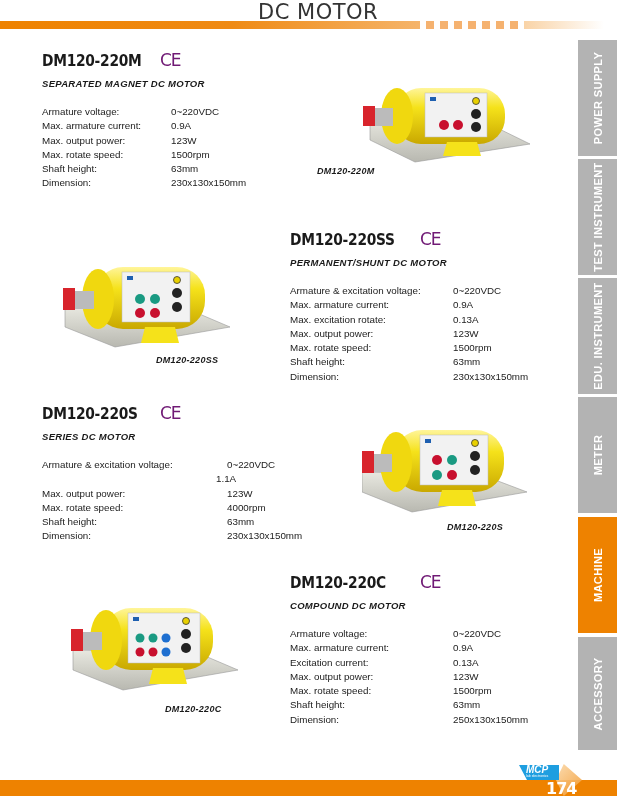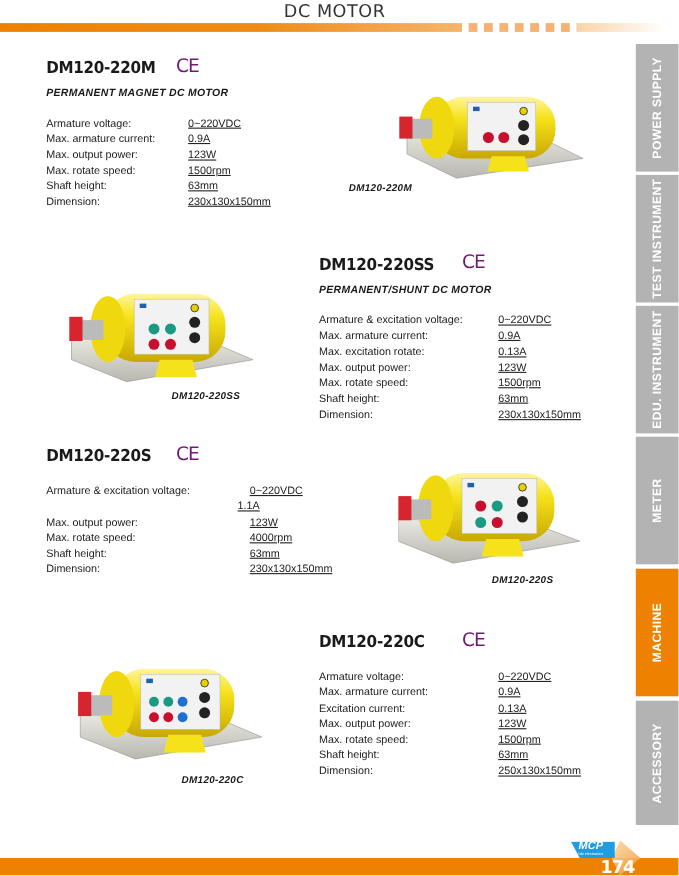--- a/index.html
+++ b/index.html
@@ -1,40 +1,40 @@
 <!DOCTYPE html>
 <html><head>
 <meta charset="utf-8">
 <style>
   * { box-sizing: border-box; margin: 0; padding: 0; }
   html, body { width: 617px; height: 796px; background: #ffffff; overflow: hidden; }
   body { position: relative; font-family: "Liberation Sans", sans-serif; color: #222; }
 
-  .page-title { position: absolute; left: 258px; top: 0px; font-size: 16px; letter-spacing: 0.5px; color: #333; font-family: "DejaVu Sans", sans-serif; font-weight: normal; }
+  .page-title { position: absolute; left: 258px; top: 0px; font-size: 21px; letter-spacing: 0.5px; color: #333; font-family: "DejaVu Sans", sans-serif; font-weight: normal; }
   .header-bar { position: absolute; left: 0; top: 21px; width: 420px; height: 8px;
     background: linear-gradient(to right, #ee8200 0%, #ef8a14 55%, #f5b46a 100%); }
   .header-dots { position: absolute; left: 426px; top: 21px; height: 8px; display: flex; gap: 6px; }
   .header-dots span { display: block; width: 8px; height: 8px; background: #f5b270; }
   .header-fade { position: absolute; left: 524px; top: 21px; width: 80px; height: 8px;
     background: linear-gradient(to right, #f9d3a6, rgba(255,255,255,0)); }
 
   .sidebar { position: absolute; left: 578px; top: 40px; width: 39px; }
   .tab { position: absolute; left: 0; width: 39px; background: #b3b3b3; }
   .tab.active { background: #ee8200; }
   .tab span { position: absolute; left: 50%; top: 50%; transform: translate(-50%,-50%) rotate(-90deg);
     white-space: nowrap; color: #fff; font-weight: bold; font-size: 11px; letter-spacing: 0.4px; }
 
   .product { position: absolute; }
   .model { font-family: "DejaVu Sans", sans-serif; font-weight: bold; font-size: 15px; color: #1a1a1a; letter-spacing: -0.3px; transform: scaleX(0.92); transform-origin: left; display: inline-block; }
   .ce { position: absolute; top: -2px; font-size: 17px; font-family: "DejaVu Sans", sans-serif; color: #701a75; letter-spacing: -1px; }
   .subtitle { margin-top: 8px; font-size: 9.5px; font-weight: bold; font-style: italic; color: #1a1a1a; letter-spacing: 0.3px; }
   .specs { margin-top: 16px; font-size: 9.8px; color: #222; }
   .spec-row { display: flex; height: 14.3px; line-height: 14.3px; }
   .spec-row .k { flex: 0 0 auto; }
-  .spec-row .v { position: absolute; text-decoration: underline; }
+  .spec-row .v { position: absolute; }
 
   .photo { position: absolute; }
   .photo .cap { position: absolute; font-size: 9px; font-weight: bold; font-style: italic; color: #1a1a1a; letter-spacing: 0.3px; }
 
   .footer-bar { position: absolute; left: 0; top: 780px; width: 617px; height: 16px; background: #ee8200; }
   .logo-box { position: absolute; left: 519px; top: 765px; width: 40px; height: 15px; background: #1e9ee0; clip-path: polygon(0 0,100% 0,100% 100%,20% 100%); }
   .logo-text { position: absolute; left: 526px; top: 764px; color: #fff; font-weight: bold; font-style: italic; font-size: 10px; }
   .logo-sub { position: absolute; left: 526px; top: 774px; color: #fff; font-size: 3.5px; }
   .page-num { position: absolute; left: 526px; top: 779px; color: #fff; font-weight: bold; font-size: 16px; font-family: "DejaVu Sans", sans-serif; letter-spacing: -1px; margin-left: 20px; }
   .cube { position: absolute; left: 556px; top: 764px; width: 26px; height: 32px; background: linear-gradient(135deg,#fbd8a8,#f29a30); clip-path: polygon(30% 0,100% 50%,30% 100%,0 50%); opacity: 0.9; }
@@ -86,21 +86,21 @@
     <linearGradient id="base" x1="0" y1="0" x2="0" y2="1">
       <stop offset="0" stop-color="#e8e8e0"></stop>
       <stop offset="1" stop-color="#b8b8b0"></stop>
     </linearGradient>
   </defs>
 </svg>
 
 <div class="product" style="left:42px;top:52px;width:260px">
   <div class="model">DM120-220M</div>
   <div class="ce" style="left:118px">CE</div>
-  <div class="subtitle">PERMANENT MAGNET DC MOTOR</div>
+  <div class="subtitle">SEPARATED MAGNET DC MOTOR</div>
   <div class="specs">
     <div class="spec-row">
         <span class="k">Armature voltage:</span>
         <span class="v" style="left:129px">0~220VDC</span>
       </div>
     <div class="spec-row">
         <span class="k">Max. armature current:</span>
         <span class="v" style="left:129px">0.9A</span>
       </div>
     <div class="spec-row">
@@ -192,20 +192,21 @@
     <circle cx="117" cy="38" r="5" fill="#222"></circle>
       <circle cx="117" cy="52" r="5" fill="#222"></circle>
     <polygon points="85,72 115,72 119,88 81,88" fill="#f5e21a"></polygon>
   </svg>
   <div class="cap" style="left:96px;top:100px">DM120-220SS</div>
 </div>
 
 <div class="product" style="left:42px;top:405px;width:290px">
   <div class="model">DM120-220S</div>
   <div class="ce" style="left:118px">CE</div>
+  <div class="subtitle">SERIES DC MOTOR</div>
   <div class="specs">
     <div class="spec-row">
         <span class="k">Armature &amp; excitation voltage:</span>
         <span class="v" style="left:185px">0~220VDC</span>
       </div>
     <div class="spec-row">
         <span class="v" style="left:174px">1.1A</span>
       </div>
     <div class="spec-row">
         <span class="k">Max. output power:</span>
@@ -242,20 +243,21 @@
     <circle cx="113" cy="36" r="5" fill="#222"></circle>
       <circle cx="113" cy="50" r="5" fill="#222"></circle>
     <polygon points="80,70 110,70 114,86 76,86" fill="#f5e21a"></polygon>
   </svg>
   <div class="cap" style="left:85px;top:102px">DM120-220S</div>
 </div>
 
 <div class="product" style="left:290px;top:574px;width:260px">
   <div class="model">DM120-220C</div>
   <div class="ce" style="left:130px">CE</div>
+  <div class="subtitle">COMPOUND DC MOTOR</div>
   <div class="specs">
     <div class="spec-row">
         <span class="k">Armature voltage:</span>
         <span class="v" style="left:163px">0~220VDC</span>
       </div>
     <div class="spec-row">
         <span class="k">Max. armature current:</span>
         <span class="v" style="left:163px">0.9A</span>
       </div>
     <div class="spec-row">

